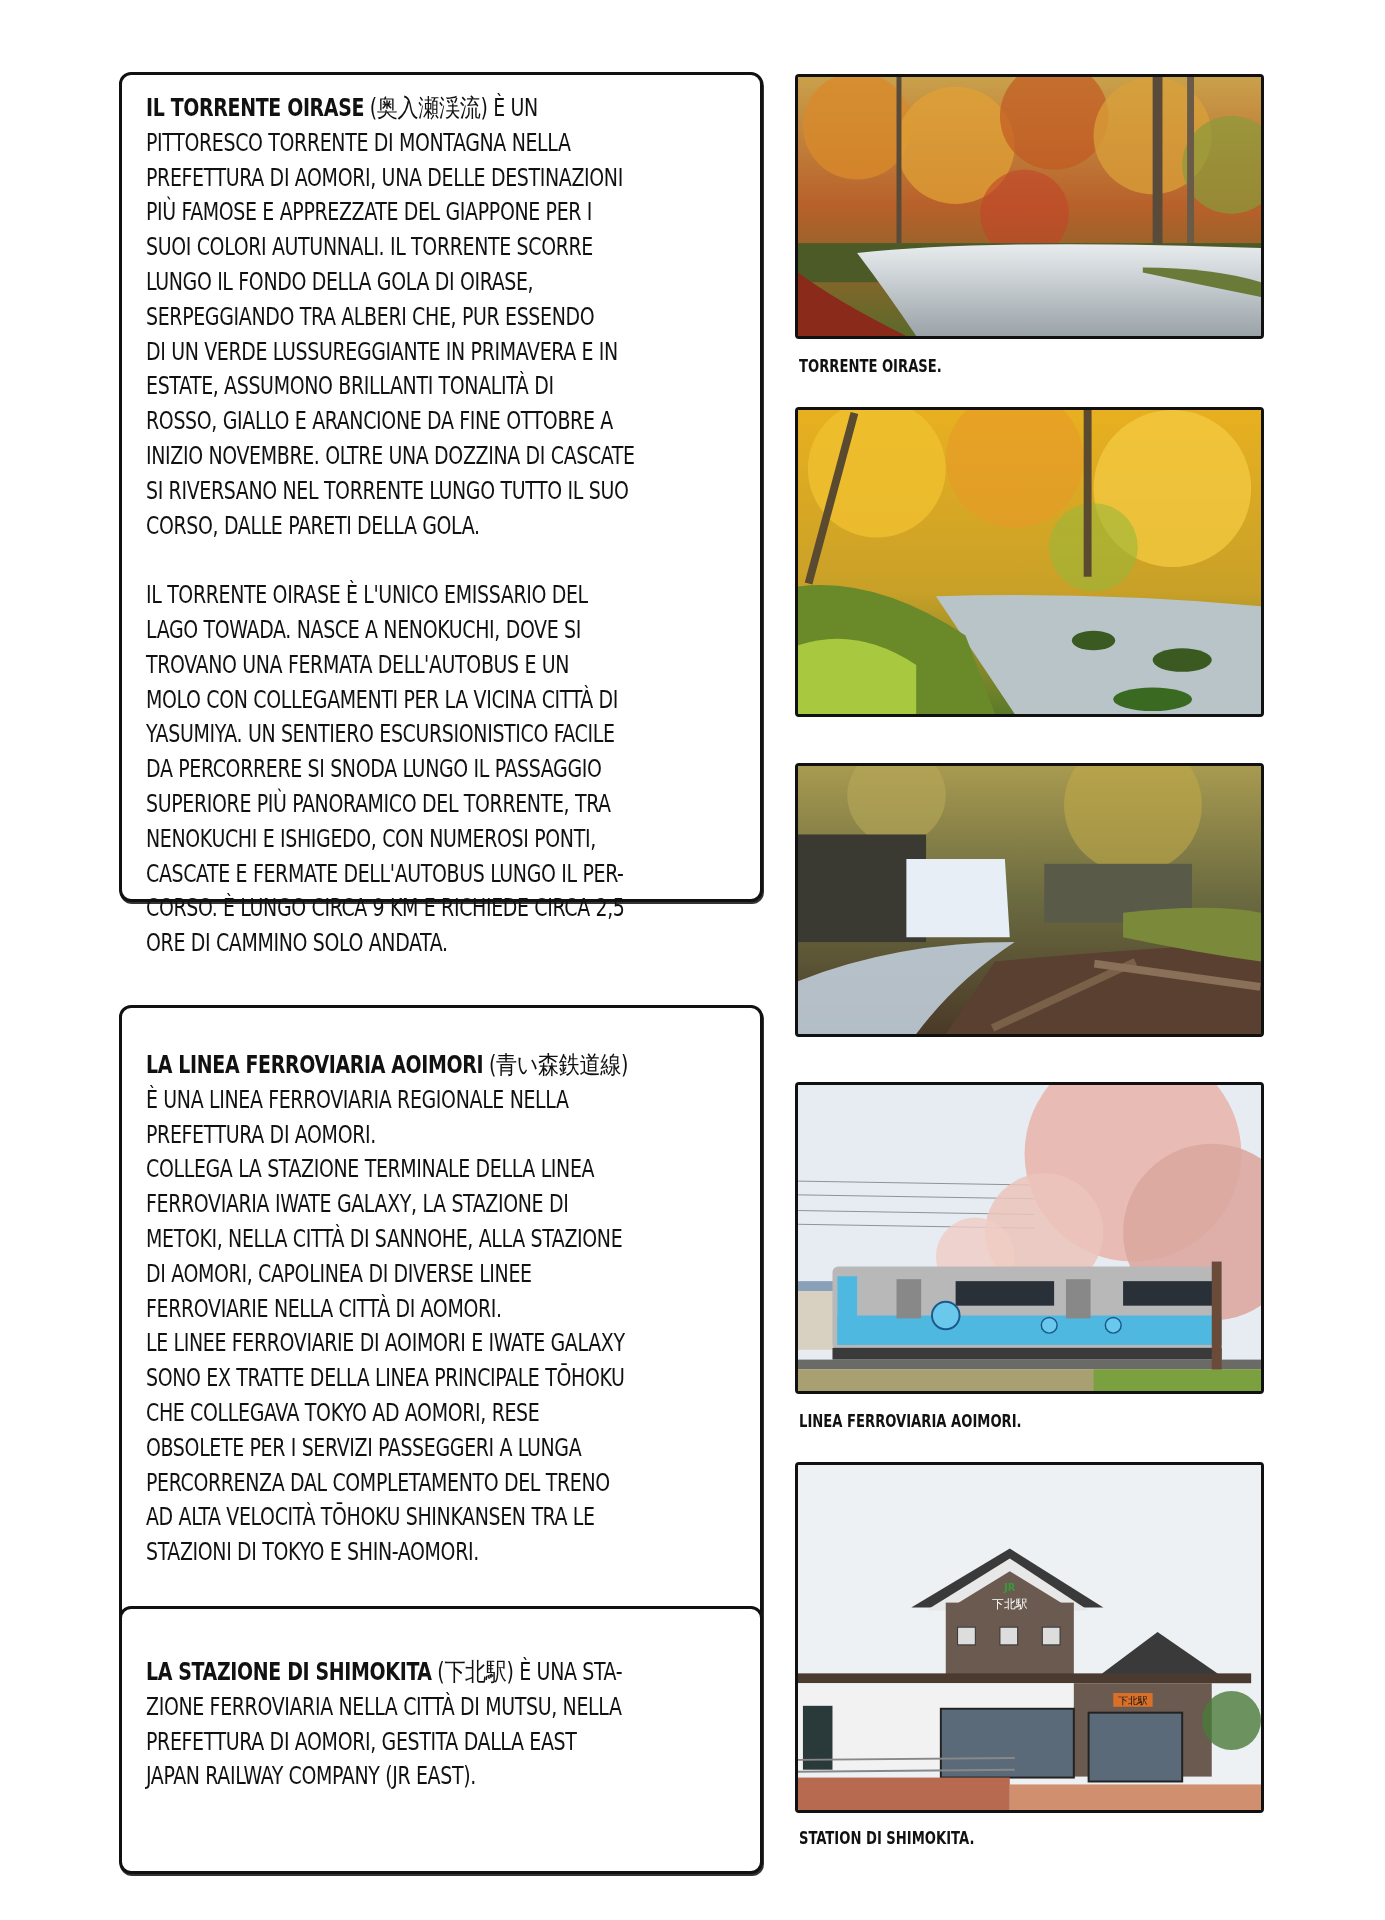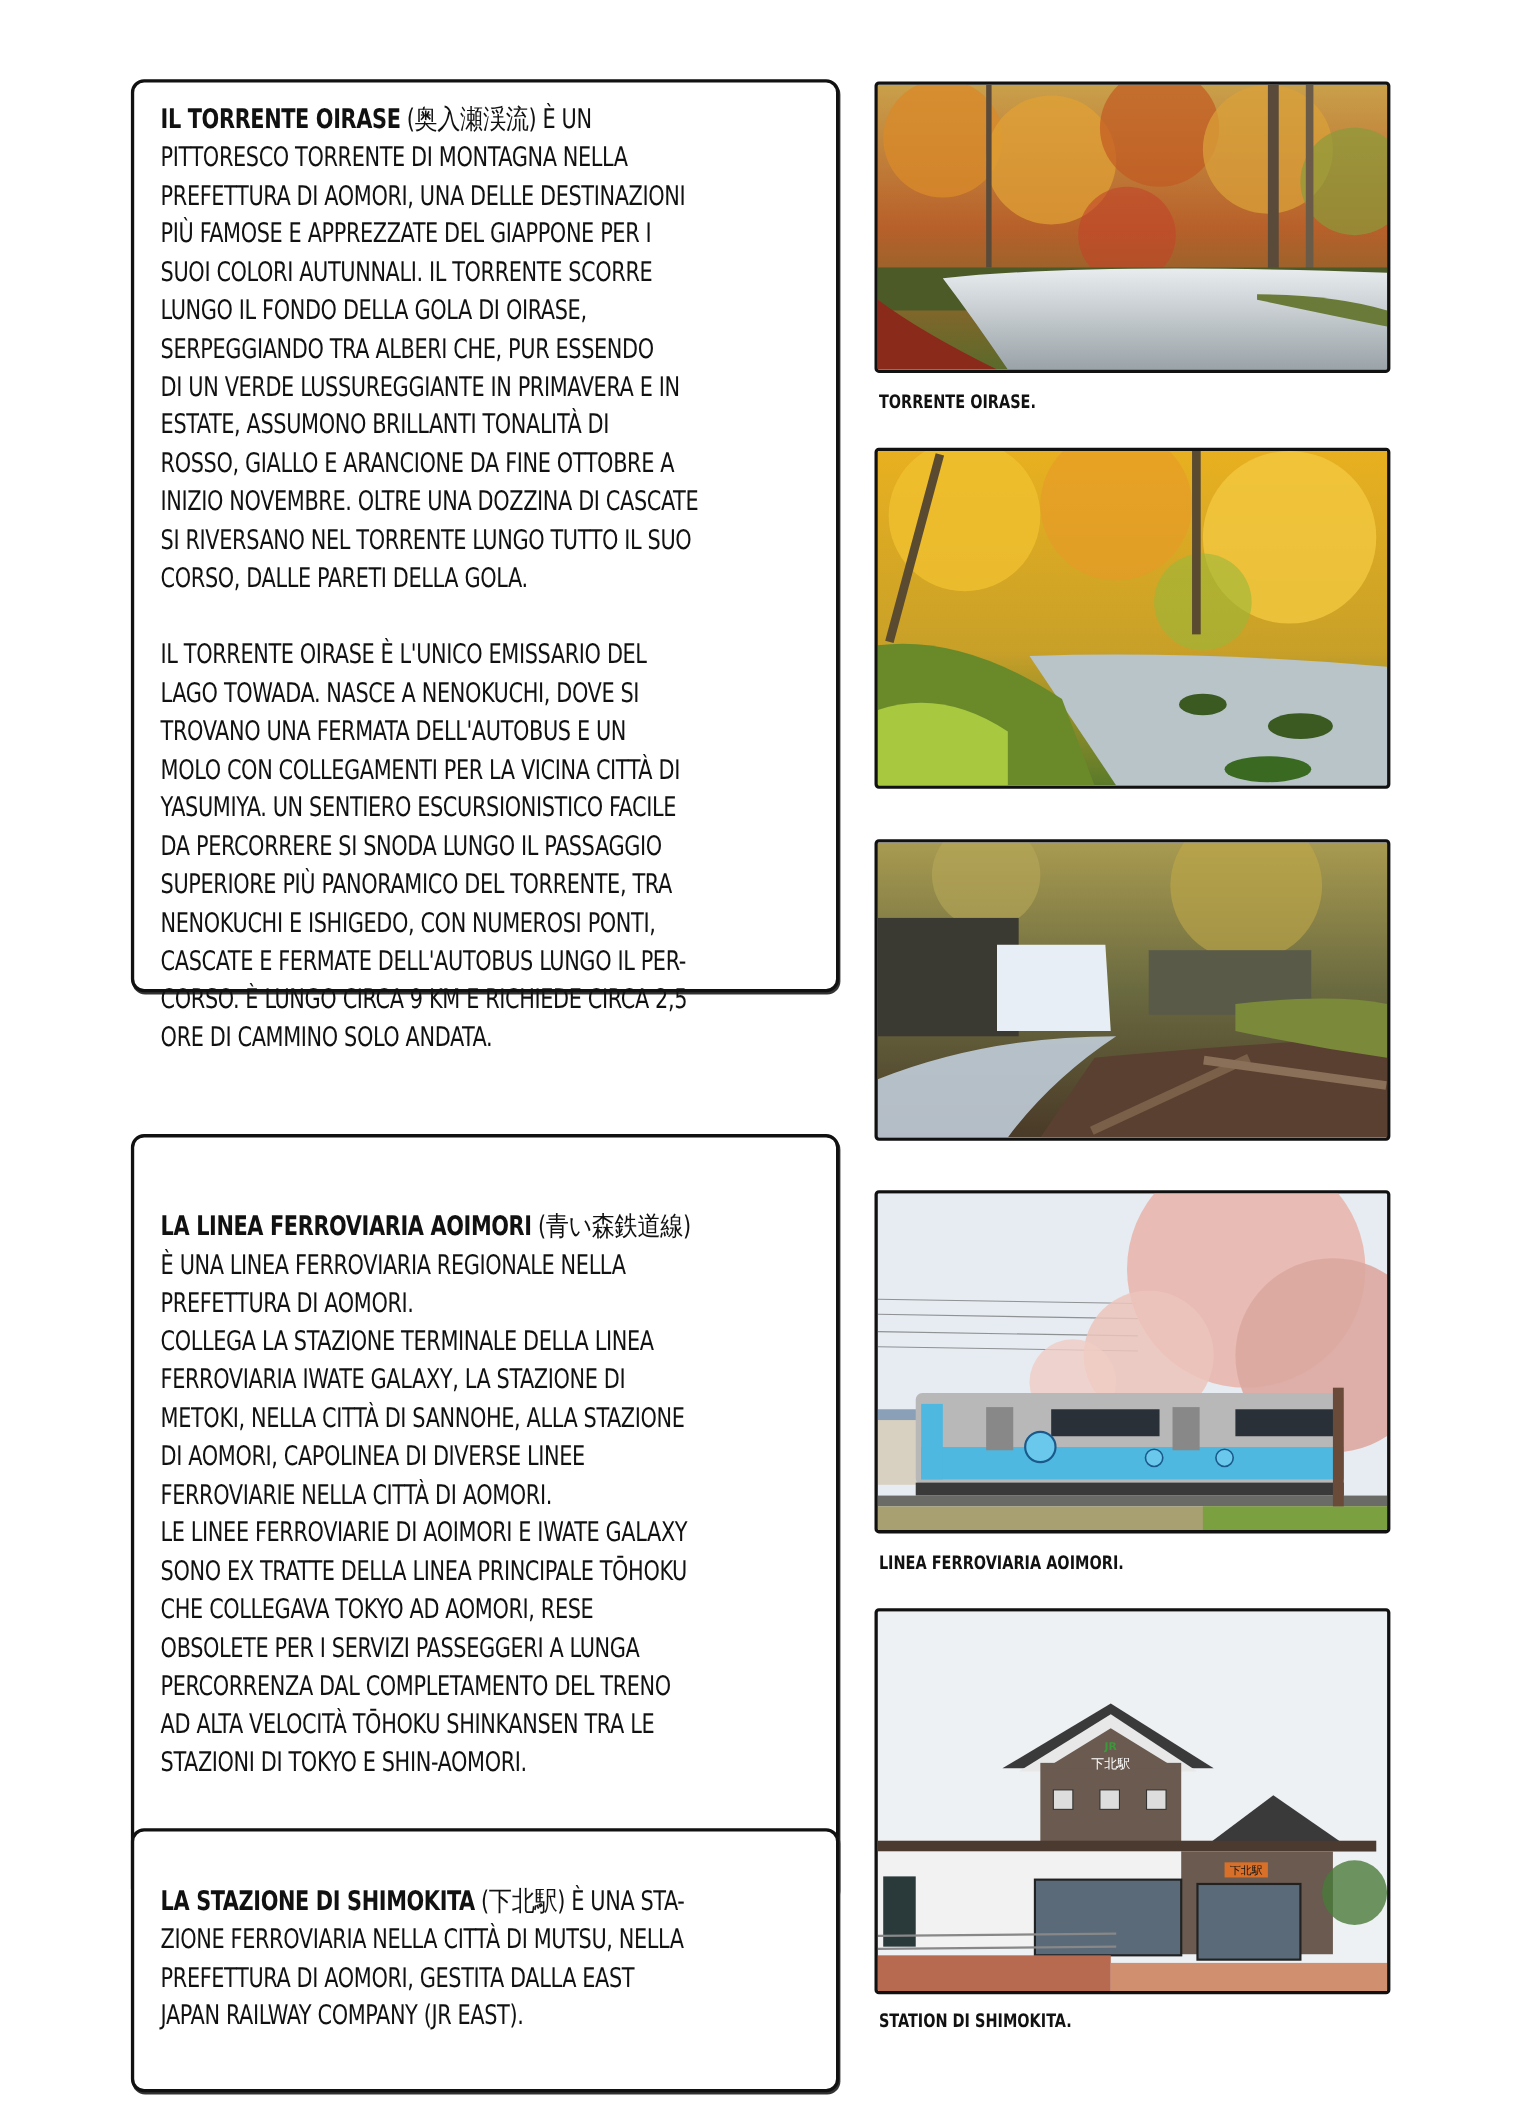--- a/index.html
+++ b/index.html
@@ -26,22 +26,22 @@
     white-space: pre-line;
     transform: scaleX(0.86);
     transform-origin: left top;
     width: 116.3%;
   }
   .text-box .lead { font-weight: bold; }
   .text-box .jp { font-weight: normal; }
   .para-gap { height: 34.8px; }
 
   #box1 { top: 72px; height: 830px; }
-  #box2 { top: 1005px; height: 698px; padding-top: 64px; margin-top: 26px; }
-  #box3 { top: 1662px; height: 240px; padding-top: 46px; }
+  #box2 { top: 1005px; height: 698px; padding-top: 40px; }
+  #box3 { top: 1606px; height: 268px; padding-top: 46px; }
 
   .photo {
     position: absolute;
     left: 795px;
     width: 469px;
     border: 3px solid #111;
     border-radius: 4px;
     overflow: hidden;
   }
   .photo svg { display: block; width: 100%; height: 100%; }

